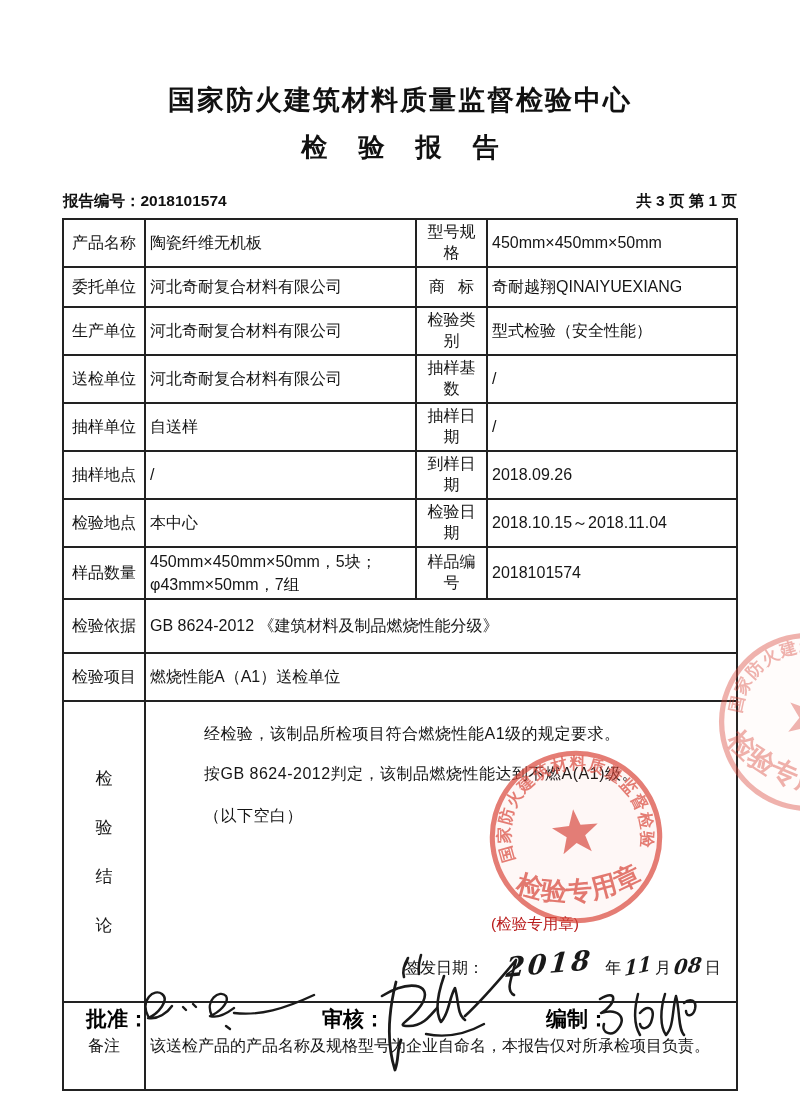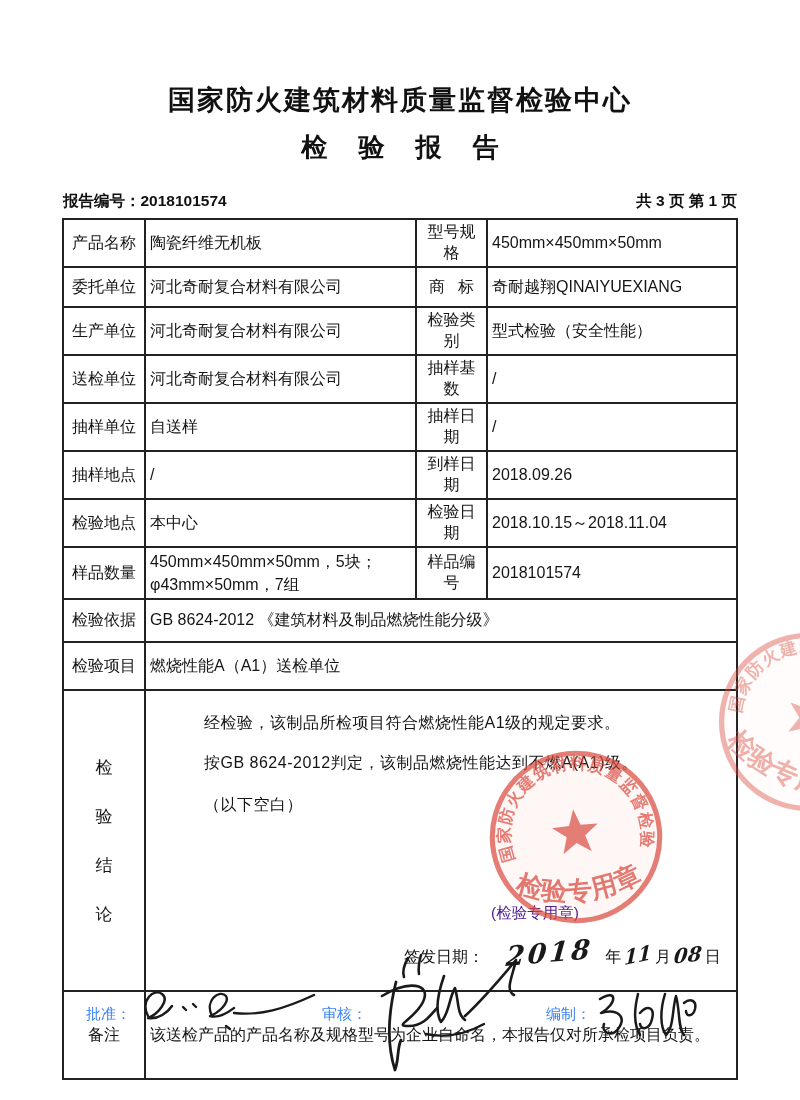--- a/index.html
+++ b/index.html
@@ -42,40 +42,40 @@
   td.val2 { text-align:left; padding-left:6px; font-size:15px; }
   td.lbl-justify div { text-align:justify; text-align-last:justify; padding:0 8px; }
   td.wrapval { font-size:14.5px; line-height:1.45; }
   .concl-wrap { position:relative; width:100%; height:299px; }
   .concl-para { position:absolute; left:58px; font-size:16px; letter-spacing:.5px; }
   .p1 { top:22px; } .p2 { top:62px; } .p3 { top:104px; }
   .vert-label {
     display:flex; flex-direction:column; align-items:center; justify-content:center;
     gap:26px; height:100%; font-size:17px; font-weight:500;
   }
-  .seal-caption { position:absolute; left:345px; top:212px; font-size:15.5px; color:#4c1d95; }
+  .seal-caption { position:absolute; left:345px; top:212px; font-size:15.5px; color:#b91c1c; }
   .issue-line {
     position:absolute; left:258px; top:246px;
     display:flex; align-items:baseline; font-size:16px; color:#141414;
   }
   .hand {
     font-family:"DejaVu Serif","Liberation Serif",serif;
     font-style:italic; font-weight:bold; color:#191919;
   }
   .hand-year  { font-size:27px; letter-spacing:3px; transform:rotate(-5deg) skewX(-10deg); margin:0 12px 0 22px; }
   .hand-month { font-size:20px; transform:rotate(-12deg) skewX(-14deg); margin:0 3px; }
   .hand-day   { font-size:20px; transform:rotate(-6deg) skewX(-12deg); margin:0 3px; }
   .remark-val { font-size:15.5px; line-height:1.5; padding:4px 10px; }
 
   
   .stamp-main { position:absolute; left:483px; top:744px; width:186px; height:186px; transform:rotate(-6deg); opacity:.88; pointer-events:none; }
   .stamp-edge { position:absolute; left:712px; top:626px; width:192px; height:192px; transform:rotate(22deg); opacity:.52; pointer-events:none; }
 
   
-  .sig-label { position:absolute; font-size:15px; font-weight:400; color:#3b82f6; }
+  .sig-label { position:absolute; font-size:21px; font-weight:700; color:#000000; }
   .lab-approve { left:86px;  top:1005px; }
   .lab-review  { left:322px; top:1005px; }
   .lab-prepare { left:546px; top:1005px; }
   .sig-svg { position:absolute; }
   .sig-approve { left:138px; top:980px; }
   .sig-review  { left:364px; top:950px; }
   .sig-prepare { left:591px; top:982px; }
   .sig-svg path { fill:none; stroke:#1a1a1a; stroke-linecap:round; stroke-linejoin:round; }
 </style>
 </head>
@@ -146,21 +146,21 @@
       <td class="lbl">检验日期</td>
       <td class="val2">2018.10.15～2018.11.04</td>
     </tr>
     <tr style="height:48px">
       <td class="lbl">样品数量</td>
       <td class="val wrapval">450mm×450mm×50mm，5块； φ43mm×50mm，7组</td>
       <td class="lbl">样品编号</td>
       <td class="val2">2018101574</td>
     </tr>
 
-    <tr style="height:43px">
+    <tr style="height:54px">
       <td class="lbl">检验依据</td>
       <td class="val" colspan="3">GB 8624-2012 《建筑材料及制品燃烧性能分级》</td>
     </tr>
     <tr style="height:48px">
       <td class="lbl">检验项目</td>
       <td class="val" colspan="3">燃烧性能A（A1）送检单位</td>
     </tr>
 
     <tr style="height:285px">
       <td class="lbl">

